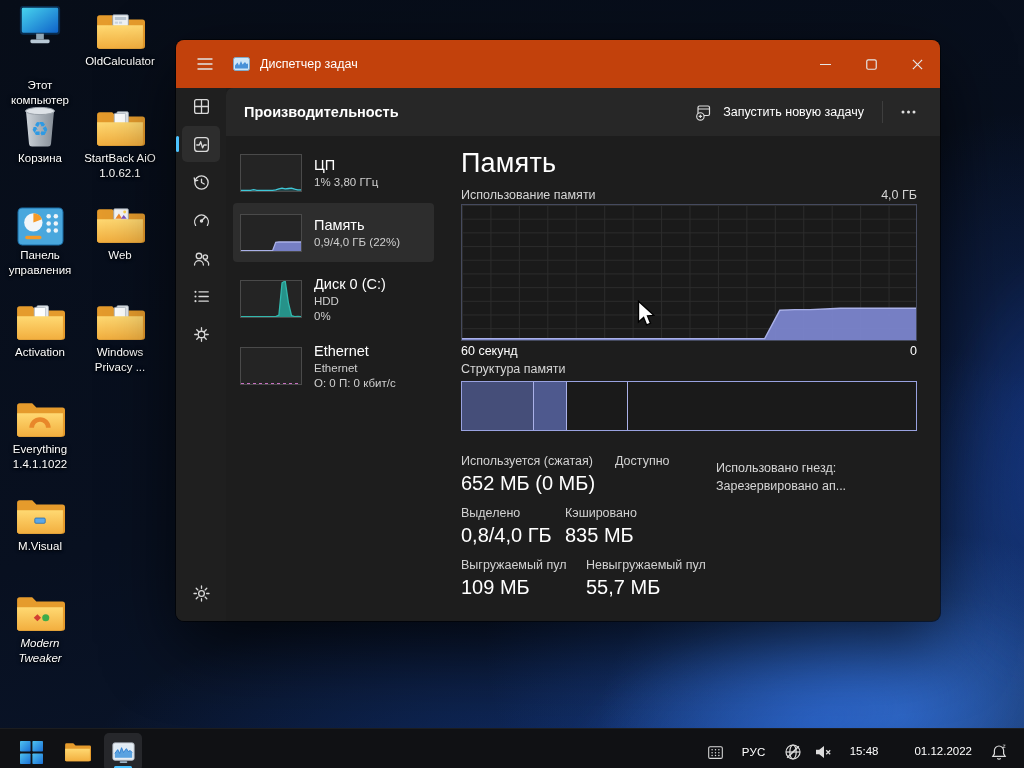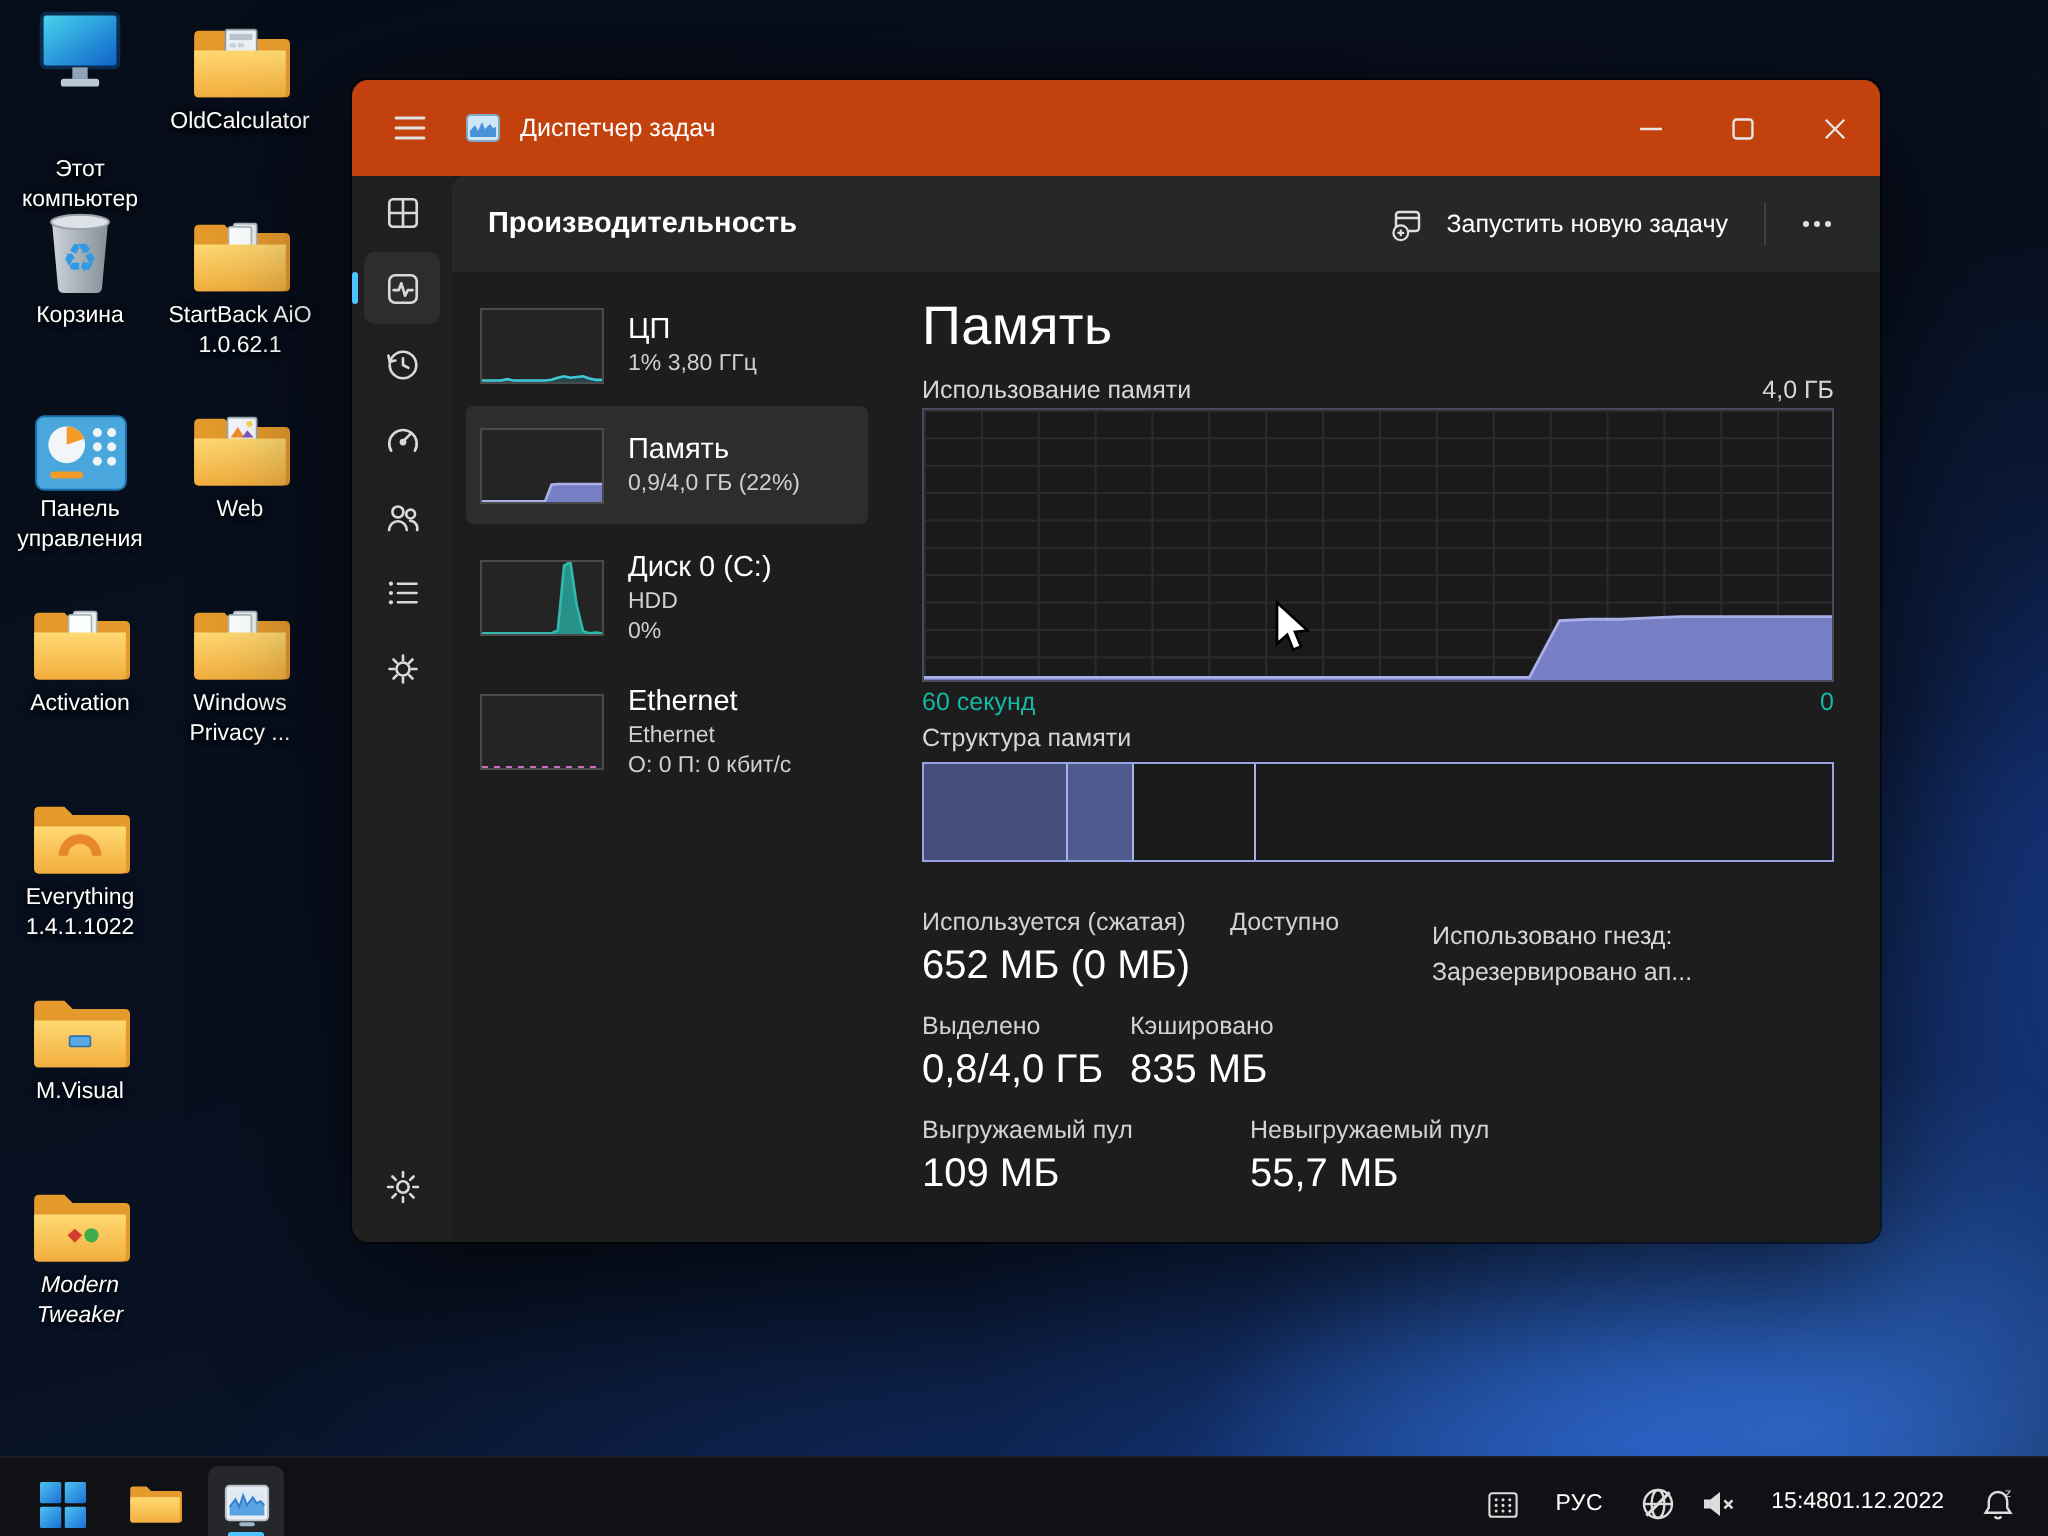--- a/index.html
+++ b/index.html
@@ -73,54 +73,54 @@
   .d-title { position:absolute; top:12px; left:0; font-size:27px; font-weight:normal; letter-spacing:.2px; }
   .usage-row { position:absolute; top:52px; left:0; right:0; display:flex; justify-content:space-between;
     font-size:12.5px; color:#d6d6d6; }
   .chart { position:absolute; top:68px; left:0; right:0; height:137px; background:#1a1a1a;
     border:1px solid #454a5e;
     background-image:linear-gradient(to right,#2b2b2b 1px,transparent 1px),
                      linear-gradient(to bottom,#2b2b2b 1px,transparent 1px);
     background-size:28.45px 13.7px; }
   .chart svg { position:absolute; inset:0; width:100%; height:100%; }
   .axis-row { position:absolute; top:208px; left:0; right:0; display:flex; justify-content:space-between;
-    font-size:12.5px; color:#14b8a6; }
+    font-size:12.5px; color:#ffffff; }
   .comp-label { position:absolute; top:226px; font-size:12.5px; color:#d6d6d6; }
   .comp-bar { position:absolute; top:245px; left:0; right:0; height:50px; border:1px solid #99a2e0;
     background:#1a1a1a; display:flex; }
   .comp-bar .seg { height:100%; border-right:1px solid #aab1e8; }
   .comp-bar .seg:last-child { border-right:none; }
   .comp-bar .seg.fa { background:#454e79; }
   .comp-bar .seg.fb { background:#4e598e; }
   .stats { position:absolute; top:318px; left:0; right:0; }
   .srow { display:grid; margin-bottom:11px; }
   .srow1 { grid-template-columns:154px auto; }
   .srow2 { grid-template-columns:104px auto; }
-  .srow3 { grid-template-columns:125px auto;gap:39px; }
+  .srow3 { grid-template-columns:125px auto; }
   .stat .sl { font-size:12.5px; color:#d2d2d2; margin-bottom:4px; }
   .stat .sv { font-size:20px; color:#fff; }
   .rinfo { position:absolute; left:255px; top:5px; font-size:12.5px; color:#d6d6d6; line-height:18px; }
 
   
   #cursor { position:absolute; left:637px; top:300px; z-index:50; pointer-events:none; }
 
   
   #taskbar { position:absolute; left:0; right:0; bottom:0; height:40px; background:#101114;
     border-top:1px solid rgba(255,255,255,.05); }
   .tb-left { position:absolute; left:12px; top:0; height:46px; display:flex; align-items:center; gap:8px; }
   .tb-btn { width:38px; height:38px; border:none; background:transparent; border-radius:5px;
     display:flex; align-items:center; justify-content:center; position:relative; }
   .tb-btn.active { background:#26272b; }
   .tb-underline { position:absolute; bottom:2px; left:50%; transform:translateX(-50%);
     width:18px; height:3px; border-radius:2px; background:#4cc2ff; }
   .tray { position:absolute; right:10px; top:0; height:46px; display:flex; align-items:center; }
   .tray .titem { border:none; background:transparent; display:flex; align-items:center; justify-content:center;
     padding:4px 6px; border-radius:4px; color:#fff; }
   .lang { font-size:11.5px; letter-spacing:.3px; margin:0 6px; }
-  .clock { text-align:right; font-size:11.5px; line-height:13.5px; margin:0 6px; color:#fff; }
+  .clock { text-align:right; font-size:11.5px; line-height:13.5px; margin:0 6px; color:#fff;gap:36px; }
 </style>
 </head>
 <body>
 
 <div id="desktop">
   <div class="petal p1"></div>
   <div class="petal p2"></div>
 
   <div id="desktop-icons">
       <div class="dicon" style="grid-area: 1 / 1; gap: 30px;">

